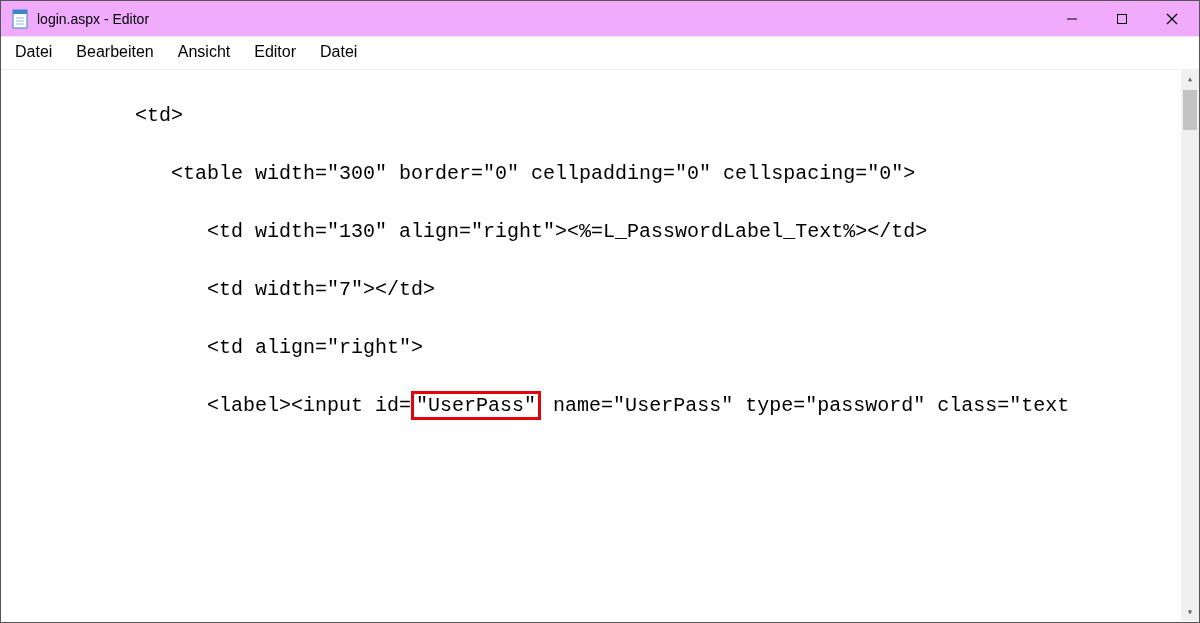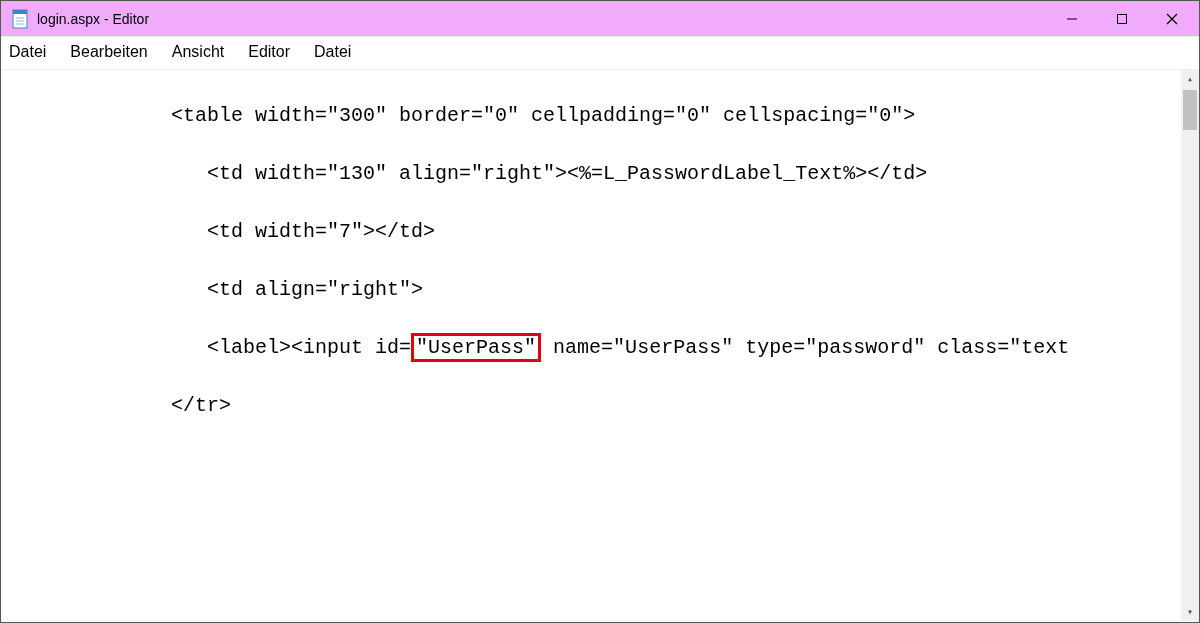--- a/index.html
+++ b/index.html
@@ -32,21 +32,21 @@
     }
     .titlebar .spacer { flex: 1; }
     .winbtn {
       width: 50px; height: 36px;
       display: flex; align-items: center; justify-content: center;
       font-size: 16px;
     }
     .menubar {
       display: flex;
       gap: 0;
-      padding: 4px 10px 6px 4px;
+      padding: 4px 10px 6px 10px;
       font-size: 16px;
       border-bottom: 1px solid #f0f0f0;
     }
     .menuitem {
       padding: 2px 12px 2px 4px;
       margin-right: 8px;
       color: #000;
     }
     .editor {
       position: relative;
@@ -123,26 +123,26 @@
 
 <div class="menubar">
   <div class="menuitem">Datei</div>
   <div class="menuitem">Bearbeiten</div>
   <div class="menuitem">Ansicht</div>
   <div class="menuitem">Editor</div>
   <div class="menuitem">Datei</div>
 </div>
 
 <div class="editor">
+<div class="code-line"><span>          </span><span>&lt;td&gt;</span></div>
 <div class="code-line"><span>             </span><span>&lt;table width="300" border="0" cellpadding="0" cellspacing="0"&gt;</span></div>
 <div class="code-line"><span>                </span><span>&lt;td width="130" align="right"&gt;&lt;%=L_PasswordLabel_Text%&gt;&lt;/td&gt;</span></div>
 <div class="code-line"><span>                </span><span>&lt;td width="7"&gt;&lt;/td&gt;</span></div>
 <div class="code-line"><span>                </span><span>&lt;td align="right"&gt;</span></div>
 <div class="code-line"><span>                </span><span>&lt;label&gt;&lt;input id=</span><span class="redbox">"UserPass"</span><span> name="UserPass" type="password" class="text</span></div>
-<div class="code-line"><span>             </span><span>&lt;/tr&gt;</span></div>
 
 
 
 
 
   <div class="scrollbar">
     <div class="arrow up">▴</div>
     <div class="thumb"></div>
     <div class="arrow down">▾</div>
   </div>

